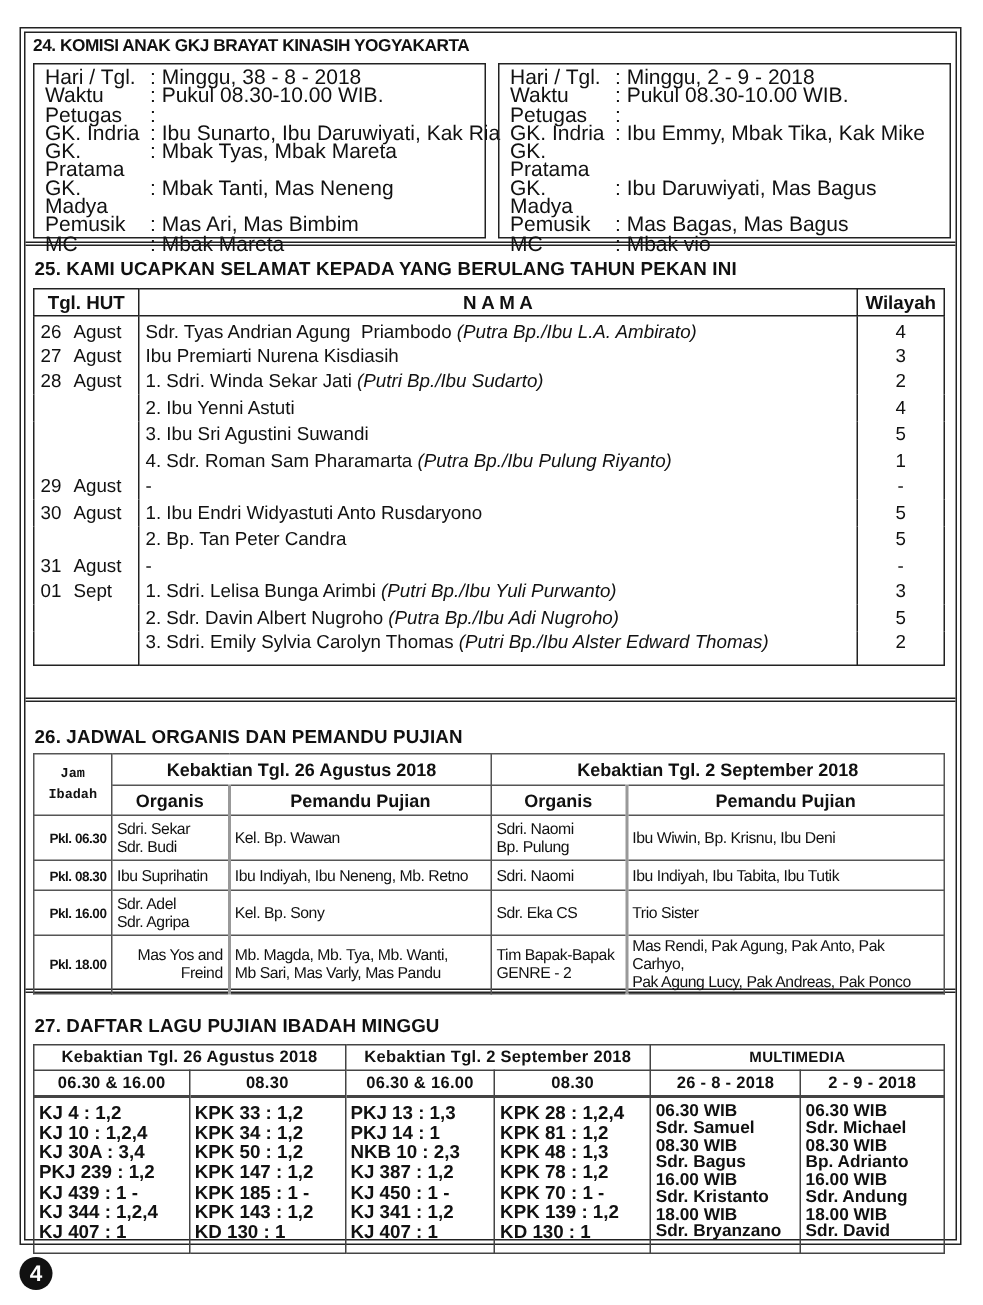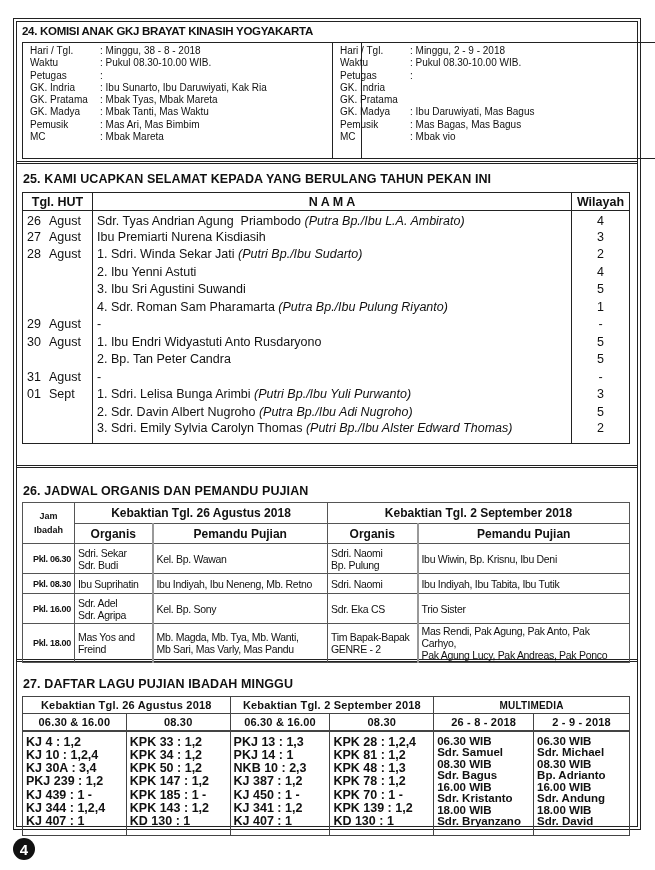--- a/index.html
+++ b/index.html
@@ -3,21 +3,21 @@
 <meta charset="utf-8">
 <style>
   * { box-sizing: border-box; margin: 0; padding: 0; }
   body { width: 655px; height: 870px; background: #fff; font-family: "Liberation Sans", sans-serif; color: #111; position: relative; overflow: hidden; }
   .frame { position: absolute; left: 13px; top: 18px; width: 628px; height: 812px; border: 3px double #222; border-width: 4px; border-style: double; }
   .sec { position: absolute; left: 0; right: 0; }
   .sec-title { font-weight: bold; font-size: 12.5px; letter-spacing: 0.1px; }
   
   #s24 { top: 0; height: 142px; border-bottom: 3px double #222; }
   #s24 .sec-title { position: absolute; left: 5px; top: 3px; font-size: 11.5px; letter-spacing: -0.3px; }
-  .kom-box { position: absolute; top: 20px; width: 340px; height: 117px; border: 1.5px solid #222; padding: 2px 7px; font-size: 10px; line-height: 12.3px; }
+  .kom-box { position: absolute; top: 20px; width: 302px; height: 117px; border: 1.5px solid #222; padding: 2px 7px; font-size: 14px; line-height: 12.3px; }
   .kom-box .row { display: flex; }
   .kom-box .k { width: 70px; flex-shrink: 0; }
   .kom-box .v { flex: 1; white-space: nowrap; }
   
   #s25 { top: 146px; height: 300px; border-bottom: 3px double #222; }
   #s25 .sec-title { position: absolute; left: 6px; top: 4px; }
   table { border-collapse: collapse; }
   .hut { position: absolute; left: 5px; top: 24px; width: 608px; font-size: 12.5px; }
   .hut th { border: 1.5px solid #222; font-weight: bold; height: 18px; font-size: 12.5px; }
   .hut td { border-left: 1.5px solid #222; border-right: 1.5px solid #222; height: 17.5px; vertical-align: middle; padding: 0 4px; white-space: nowrap; }
@@ -25,21 +25,21 @@
   .hut tr.last td { border-bottom: 1.5px solid #222; padding-bottom: 8px; }
   .hut .d { display: inline-block; width: 22px; }
   .hut .wil { text-align: center; }
   .it { font-style: italic; }
   
   #s26 { top: 450px; height: 190px; border-bottom: 3px double #222; }
   #s26 .sec-title { position: absolute; left: 6px; top: 12px; }
   .org { position: absolute; left: 5px; top: 30px; width: 608px; font-size: 10.5px; letter-spacing: -0.3px; }
   .org td, .org th { border: 1px solid #555; padding: 1px 3px; vertical-align: middle; }
   .org th { font-weight: bold; font-size: 12px; letter-spacing: 0; }
-  .org th.jam { font-size: 9px; line-height: 14px; }
+  .org th.jam { font-size: 9px; line-height: 14px; font-family: Liberation Mono, monospace; }
   .org td.pkl { font-weight: bold; font-size: 9px; text-align: right; }
   .org .thick-l { border-left: 2px solid #999; margin-top: 46px; }
   
   #s27 { top: 644px; height: 168px; }
   #s27 .sec-title { position: absolute; left: 6px; top: 11px; }
   .lagu { position: absolute; left: 5px; top: 30px; width: 608px; font-size: 11px; }
   .lagu td, .lagu th { border: 1px solid #444; }
   .lagu th { font-weight: bold; height: 17px; font-size: 11px; letter-spacing: 0.2px; }
   .lagu th.mm { font-size: 10px; }
   .lagu td { vertical-align: top; padding: 4px 3px 6px 3px; font-weight: bold; font-size: 12.5px; line-height: 13.3px; }
@@ -73,21 +73,21 @@
         <div class="row">
           <span class="k">GK. Indria</span>
           <span class="v">: Ibu Sunarto, Ibu Daruwiyati, Kak Ria</span>
         </div>
         <div class="row">
           <span class="k">GK. Pratama</span>
           <span class="v">: Mbak Tyas, Mbak Mareta</span>
         </div>
         <div class="row">
           <span class="k">GK. Madya</span>
-          <span class="v">: Mbak Tanti, Mas Waktu</span>
+          <span class="v">: Mbak Tanti, Mas Neneng</span>
         </div>
         <div class="row">
           <span class="k">Pemusik</span>
           <span class="v">: Mas Ari, Mas Bimbim</span>
         </div>
         <div class="row">
           <span class="k">MC</span>
           <span class="v">: Mbak Mareta</span>
         </div>
       </div>
@@ -99,20 +99,21 @@
         <div class="row">
           <span class="k">Waktu</span>
           <span class="v">: Pukul 08.30-10.00 WIB.</span>
         </div>
         <div class="row">
           <span class="k">Petugas</span>
           <span class="v">:</span>
         </div>
         <div class="row">
           <span class="k">GK. Indria</span>
+          <span class="v">: Ibu Emmy, Mbak Tika, Kak Mike</span>
         </div>
         <div class="row">
           <span class="k">GK. Pratama</span>
         </div>
         <div class="row">
           <span class="k">GK. Madya</span>
           <span class="v">: Ibu Daruwiyati, Mas Bagus</span>
         </div>
         <div class="row">
           <span class="k">Pemusik</span>
@@ -244,21 +245,21 @@
           <tr style="height: 30px;">
             <td class="pkl">Pkl. 16.00</td>
             <td style="white-space: pre-line; line-height: 12px;">Sdr. Adel
 Sdr. Agripa</td>
             <td class="thick-l" style="white-space: pre-line; line-height: 12px;">Kel. Bp. Sony</td>
             <td style="white-space: pre-line; line-height: 12px;">Sdr. Eka   CS</td>
             <td class="thick-l" style="white-space: pre-line; line-height: 12px;">Trio Sister</td>
           </tr>
           <tr style="height: 34px;">
             <td class="pkl">Pkl. 18.00</td>
-            <td style="white-space: pre-line; line-height: 12px;">Mas Yos  and
+            <td style="white-space: pre-line; line-height: 12px; text-align: right;">Mas Yos  and
 Freind</td>
             <td class="thick-l" style="white-space: pre-line; line-height: 12px;">Mb. Magda, Mb. Tya, Mb. Wanti,
 Mb Sari, Mas Varly, Mas Pandu</td>
             <td style="white-space: pre-line; line-height: 12px;">Tim Bapak-Bapak
 GENRE - 2</td>
             <td class="thick-l" style="white-space: pre-line; line-height: 12px;">Mas Rendi, Pak Agung, Pak Anto, Pak Carhyo,
 Pak Agung Lucy, Pak Andreas, Pak Ponco</td>
           </tr>
         </tbody>
     </table>

